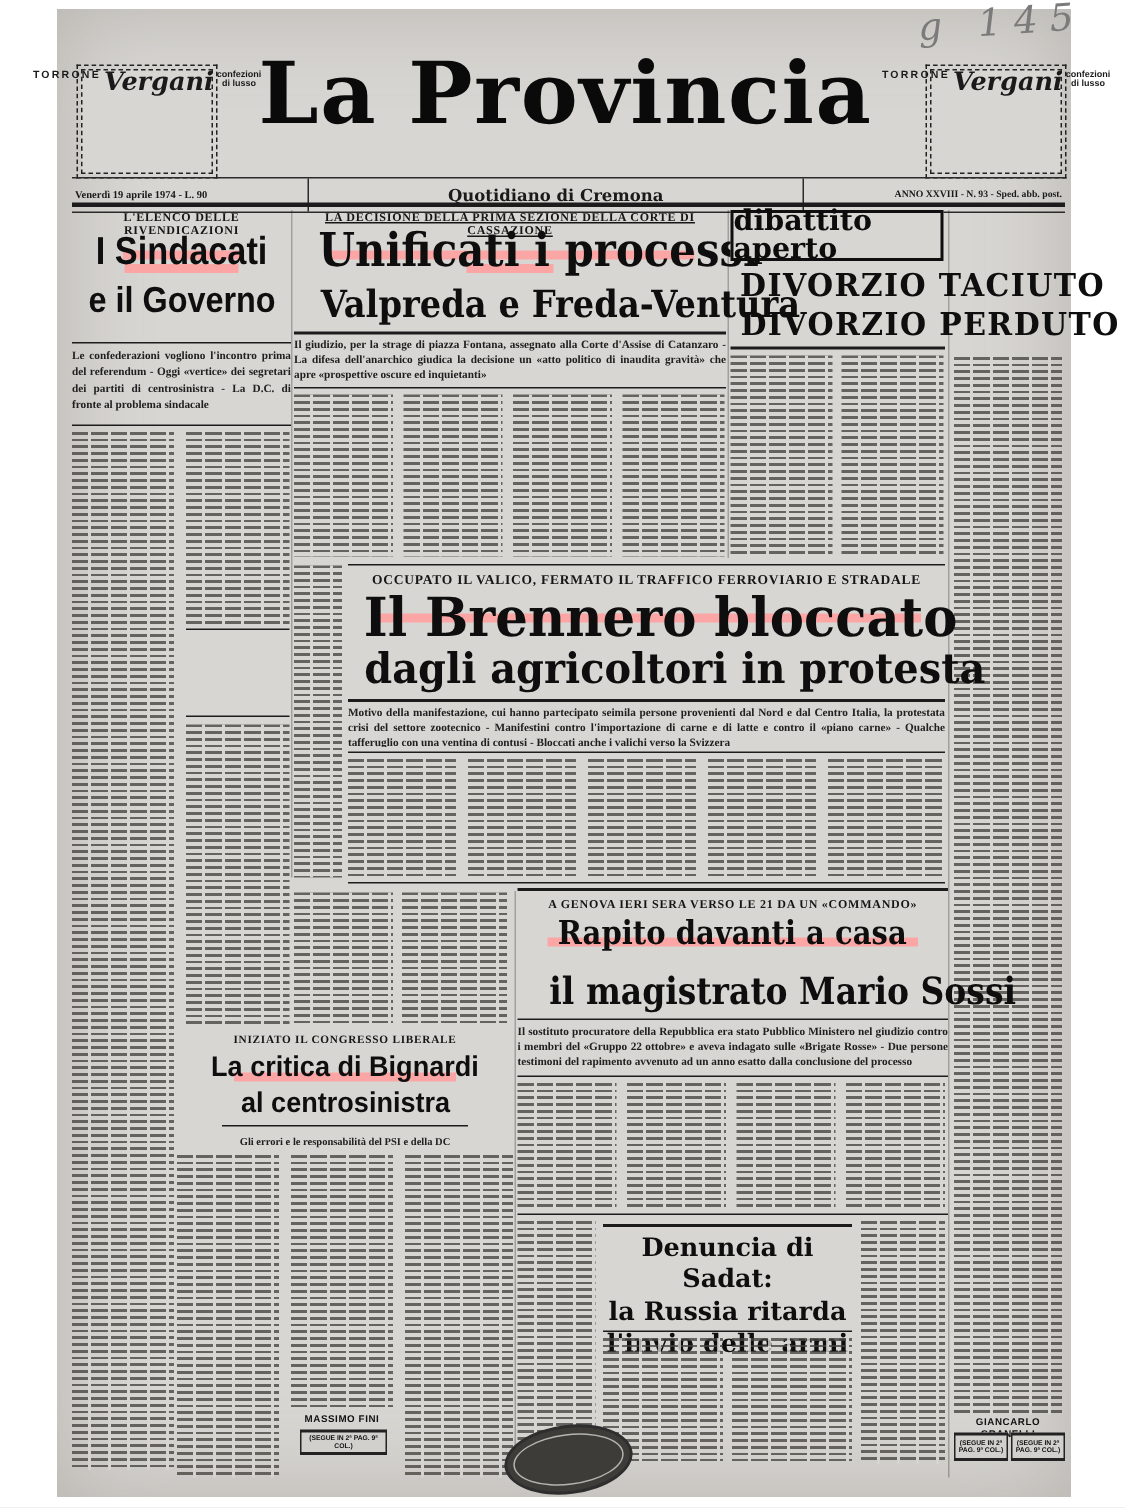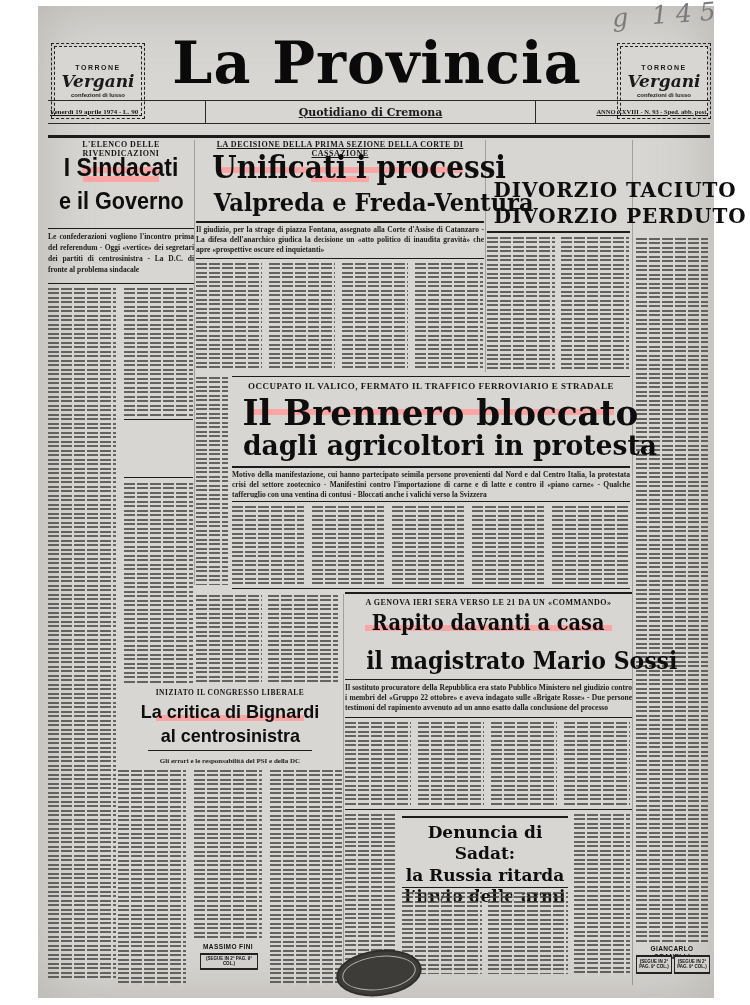--- a/index.html
+++ b/index.html
@@ -17,37 +17,37 @@
   .hlsans{position:absolute;font-family:"Liberation Sans",sans-serif;font-weight:bold;color:#0e0e0e;
           text-align:center;line-height:1.05;}
   .sq{display:inline-block;white-space:nowrap;transform-origin:50% 0;}
   .deck{position:absolute;font:bold 7.5px/1.45 "Liberation Serif",serif;text-align:justify;
         color:#202020;overflow:hidden;}
   .txt{position:absolute;opacity:.78;
     background-image:
       repeating-linear-gradient(90deg, rgba(216,214,210,0) 0 11px, #d8d6d2 11px 13px),
       repeating-linear-gradient(180deg, #45443f 0 1.8px, rgba(0,0,0,0) 1.8px 4.5px);}
   .adbox{position:absolute;width:86px;height:68px;border:1.5px dashed #222;outline:1.5px dashed #222;
-         outline-offset:2.5px;background:#d8d6d2;text-align:center;display:flex;flex-direction:column;
+         outline-offset:2.5px;background:#d8d6d2;text-align:center;display:flex;flex-direction:row;
          justify-content:center;gap:2px;}
   .adbox .l1{font:bold 7px/1 "Liberation Sans",sans-serif;letter-spacing:1.5px;}
   .adbox .l2{font:bold italic 17px/1 "DejaVu Serif",serif;}
   .adbox .l3{font:bold 6px/1 "Liberation Sans",sans-serif;}
   .byline{position:absolute;font:bold 6.5px/1.2 "Liberation Sans",sans-serif;text-align:center;
           color:#111;letter-spacing:.4px;}
   .segue{position:absolute;border:1px solid #222;border-top-width:2px;border-bottom-width:2px;
          font:bold 4.5px/1.1 "Liberation Sans",sans-serif;text-align:center;color:#111;
          display:flex;align-items:center;justify-content:center;background:#d2d0cc;}
   #masthead-title{position:absolute;left:142px;top:34px;width:470px;text-align:center;
       font-family:"DejaVu Serif",serif;font-weight:bold;font-size:57px;line-height:1;
       letter-spacing:1px;color:#0a0a0a;}
   #handwriting{position:absolute;left:612px;top:2px;font:italic 25px/1 "DejaVu Serif",serif;
       color:#7b7b7b;letter-spacing:8px;transform:rotate(-4deg);}
-  #dateline{position:absolute;left:48px;top:100px;width:662px;height:22px;display:flex;
-      border-top:1px solid #2a2a2a;border-bottom:1px solid #2a2a2a;align-items:center;text-decoration:underline;}
+  #dateline{position:absolute;left:48px;top:118px;width:662px;height:22px;display:flex;
+      border-top:1px solid #2a2a2a;border-bottom:1px solid #2a2a2a;align-items:center;}
   #dateline .cell-l{width:155px;font:bold 7px/1 "Liberation Serif",serif;padding-left:2px;}
   #dateline .cell-c{flex:1;text-align:center;font:bold 11px/1 "DejaVu Serif",serif;
       border-left:1px solid #2a2a2a;border-right:1px solid #2a2a2a;height:100%;
       display:flex;align-items:center;justify-content:center;}
   #dateline .cell-r{width:172px;font:bold 6.5px/1 "Liberation Serif",serif;text-align:right;padding-right:2px;}
   #divorzio-box{position:absolute;left:487px;top:140px;width:138px;height:30px;border:2.5px solid #0f0f0f;
       display:flex;align-items:center;justify-content:center;background:#d8d6d2;}
   #divorzio-box .lbl{font:bold 19px/1 "DejaVu Serif",serif;color:#0c0c0c;}
   #stamp{position:absolute;left:336px;top:950px;width:82px;height:42px;border:2px solid #2e2e2e;
       border-radius:50%;background:#3d3c39;transform:rotate(-7deg);}
@@ -103,20 +103,23 @@
   <div class="hlserif" style="left:196px;top:190px;width:288px;font-size:25px;"><span class="sq" style="transform:scaleX(.9);">Valpreda e Freda-Ventura</span></div>
   <div class="rule" style="left:196px;top:221px;width:288px;height:2px;"></div>
   <div class="deck" style="left:196px;top:225px;width:288px;height:30px;line-height:1.35;">Il giudizio, per la strage di piazza Fontana, assegnato alla Corte d'Assise di Catanzaro - La difesa dell'anarchico giudica la decisione un «atto politico di inaudita gravità» che apre «prospettive oscure ed inquietanti»</div>
   <div class="rule" style="left:196px;top:258px;width:288px;height:1px;"></div>
   <div class="txt" style="left:196px;top:263px;width:66px;height:108px;"></div>
   <div class="txt" style="left:269px;top:263px;width:66px;height:108px;"></div>
   <div class="txt" style="left:342px;top:263px;width:66px;height:108px;"></div>
   <div class="txt" style="left:415px;top:263px;width:68px;height:108px;"></div>
   <div class="txt" style="left:196px;top:377px;width:32px;height:208px;"></div>
 
+  <div id="divorzio-box">
+    <span class="lbl">dibattito aperto</span>
+  </div>
   <div class="hlserif" style="left:487px;top:179px;width:221px;font-size:21px;letter-spacing:1px;"><span class="sq" style="transform:scaleX(.95);">DIVORZIO TACIUTO</span></div>
   <div class="hlserif" style="left:487px;top:205px;width:221px;font-size:21px;letter-spacing:1px;"><span class="sq" style="transform:scaleX(.95);">DIVORZIO PERDUTO</span></div>
   <div class="rule" style="left:487px;top:231px;width:143px;height:2px;"></div>
   <div class="txt" style="left:487px;top:237px;width:68px;height:134px;"></div>
   <div class="txt" style="left:561px;top:237px;width:68px;height:134px;"></div>
 
   <div class="txt" style="left:636px;top:238px;width:72px;height:705px;"></div>
   <div class="byline" style="left:636px;top:945px;width:72px;">GIANCARLO GRANELLI</div>
   <div class="segue" style="left:636px;top:955px;width:34px;height:15px;">(SEGUE IN 2ª PAG. 9ª COL.)</div>
   <div class="segue" style="left:674px;top:955px;width:34px;height:15px;">(SEGUE IN 2ª PAG. 9ª COL.)</div>

